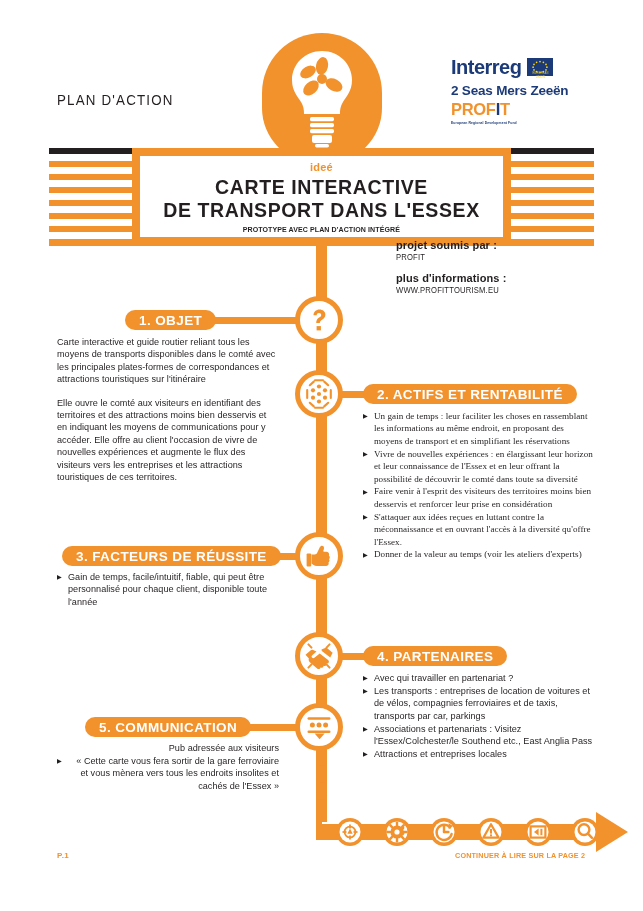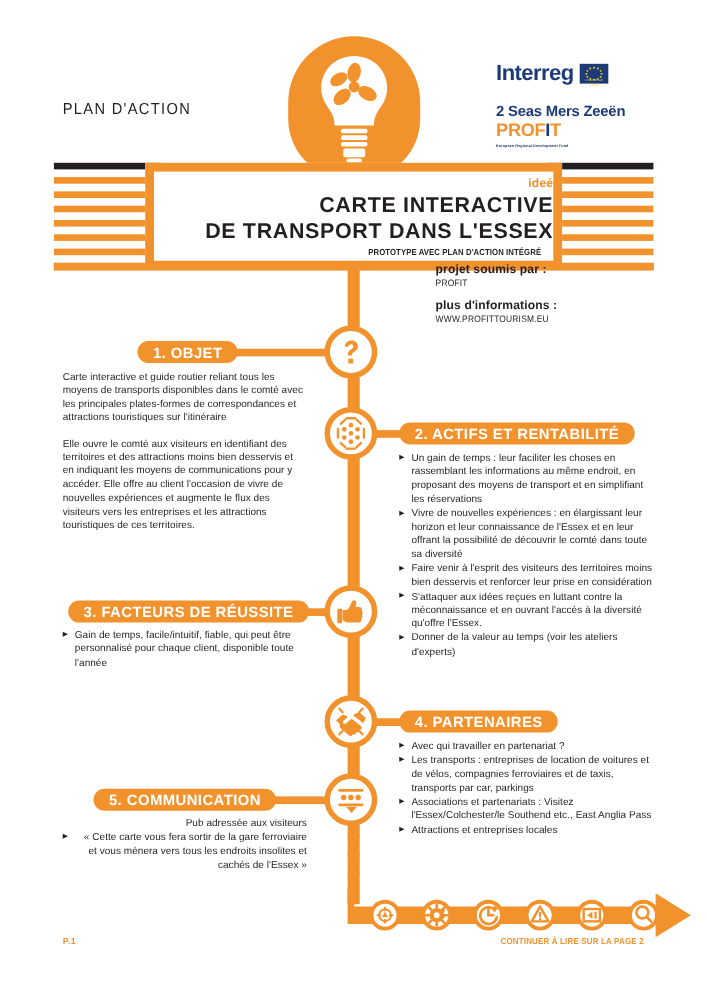--- a/index.html
+++ b/index.html
@@ -46,21 +46,21 @@
     margin-top: 1px;
   }
   .eu-stars { position: absolute; inset: 0; }
   .eu-cap {
     position: absolute; bottom: 0; left: 0; right: 0; height: 4px;
     font-size: 2.6px; color: #ffd617; text-align: center; line-height: 4px;
     letter-spacing: 0.2px;
   }
   .ir-row2 {
     font-size: 13.5px; font-weight: bold; color: #1b3a77;
-    letter-spacing: -0.2px; margin-top: 17px; line-height: 1.1;
+    letter-spacing: -0.2px; margin-top: 7px; line-height: 1.1;
   }
   .ir-profit {
     font-size: 16.5px; font-weight: bold; color: #f2922d;
     letter-spacing: -0.3px; line-height: 1.1; margin-top: 1px;
   }
   .ir-profit .i-blue { color: #1b3a77; }
   .ir-fine {
     font-size: 3.4px; color: #1b3a77; margin-top: 3px; letter-spacing: 0.1px;
     font-weight: bold;
   }
@@ -72,21 +72,21 @@
   .tb-bars.right { right: 0; }
   .tb-bar { position: absolute; left: 0; width: 100%; height: 6px; background: #f2922d; }
   .tb-bar.dark { background: #231f20; }
 
   .tb-frame {
     position: absolute; left: 83px; top: 0; right: 83px; height: 97px;
     border: 8px solid #f2922d; background: #ffffff;
   }
   .tb-inner {
     position: absolute; inset: 0; display: flex; flex-direction: column;
-    align-items: flex-end; justify-content: center; padding-top: 2px;
+    align-items: center; justify-content: center; padding-top: 2px;
   }
   .tb-idee {
     font-size: 11px; font-weight: bold; color: #f2922d; letter-spacing: 0.2px;
     margin-bottom: 3px;
   }
   .tb-l1, .tb-l2 {
     font-size: 19.5px; font-weight: bold; color: #231f20;
     letter-spacing: 0.6px; line-height: 1.15; white-space: nowrap;
   }
   .tb-sub {
@@ -298,21 +298,21 @@
           <path d="M28.2 10.2 L24.2 6.6"></path>
         <path d="M9.8 27.8 L13.8 31.4"></path>
           <path d="M28.2 27.8 L24.2 31.4"></path>
         <path d="M7.2 15 L7.2 23"></path>
           <path d="M30.8 15 L30.8 23"></path>
         <path d="M15 5.2 L23 5.2"></path>
           <path d="M15 32.8 L23 32.8"></path>
       </g>
     </svg>
   </div>
-  <div class="body-txt" style="left:363px; top:410px; width:231px;">
+  <div class="body-txt" style="left:363px; top:410px; width:231px;font-family:Liberation Serif, serif;">
     <ul class="bul">
       <li>Un gain de temps : leur faciliter les choses en rassemblant les informations au même endroit, en proposant des moyens de transport et en simplifiant les réservations</li>
       <li>Vivre de nouvelles expériences : en élargissant leur horizon et leur connaissance de l'Essex et en leur offrant la possibilité de découvrir le comté dans toute sa diversité</li>
       <li>Faire venir à l'esprit des visiteurs des territoires moins bien desservis et renforcer leur prise en considération</li>
       <li>S'attaquer aux idées reçues en luttant contre la méconnaissance et en ouvrant l'accès à la diversité qu'offre l'Essex.</li>
       <li>Donner de la valeur au temps (voir les ateliers d'experts)</li>
     </ul>
   </div>
 
   <div class="stub" style="left:212px; top:553px; width:108px;"></div>

